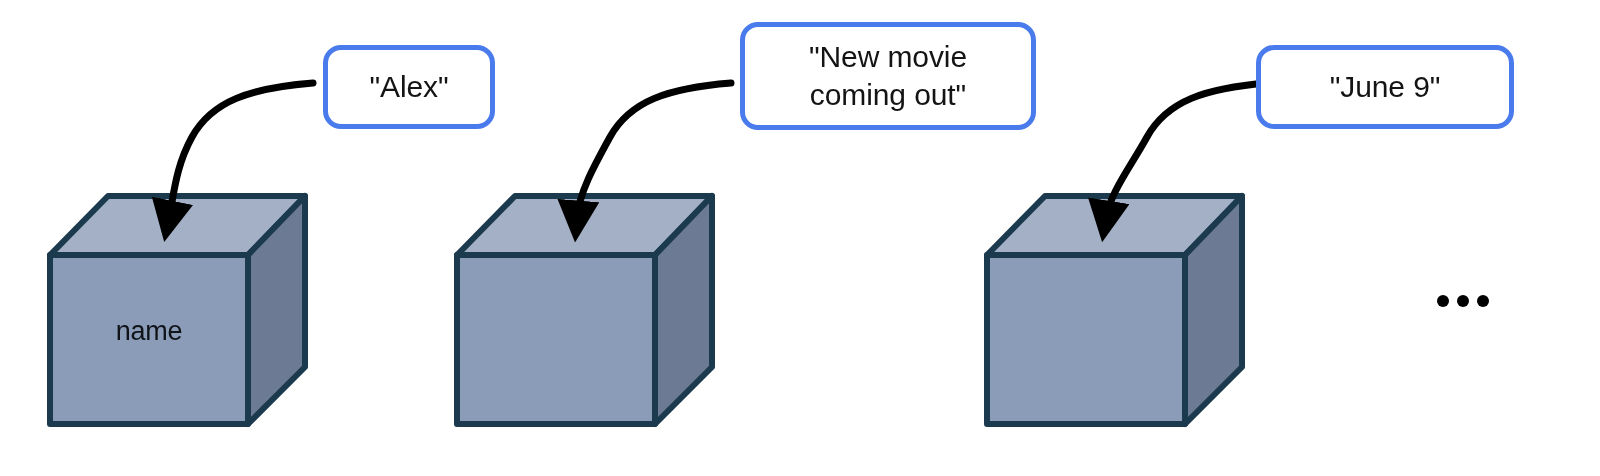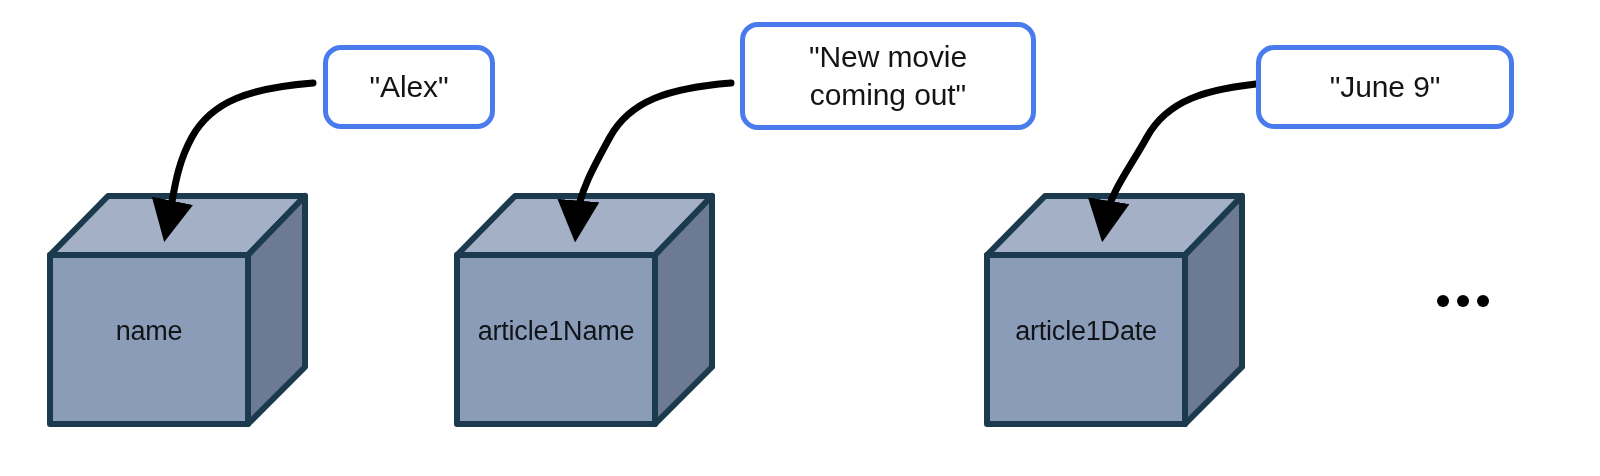--- a/index.html
+++ b/index.html
@@ -125,23 +125,21 @@
 
   <div class="callout" id="callout-name">"Alex"</div>
 
   <div class="callout" id="callout-article-name">"New movie
 coming out"</div>
 
   <div class="callout" id="callout-article-date">"June 9"</div>
 
   <div class="cube-label" id="cube-label-name">name</div>
 
-  <div class="cube-label" id="cube-label-article-name">article1Name</div>
 
-  <div class="cube-label" id="cube-label-article-date">article1Date</div>
 
   <div id="ellipsis">
     <span class="dot"></span>
     <span class="dot"></span>
     <span class="dot"></span>
   </div>
 
 </div>
 
 </body></html>

